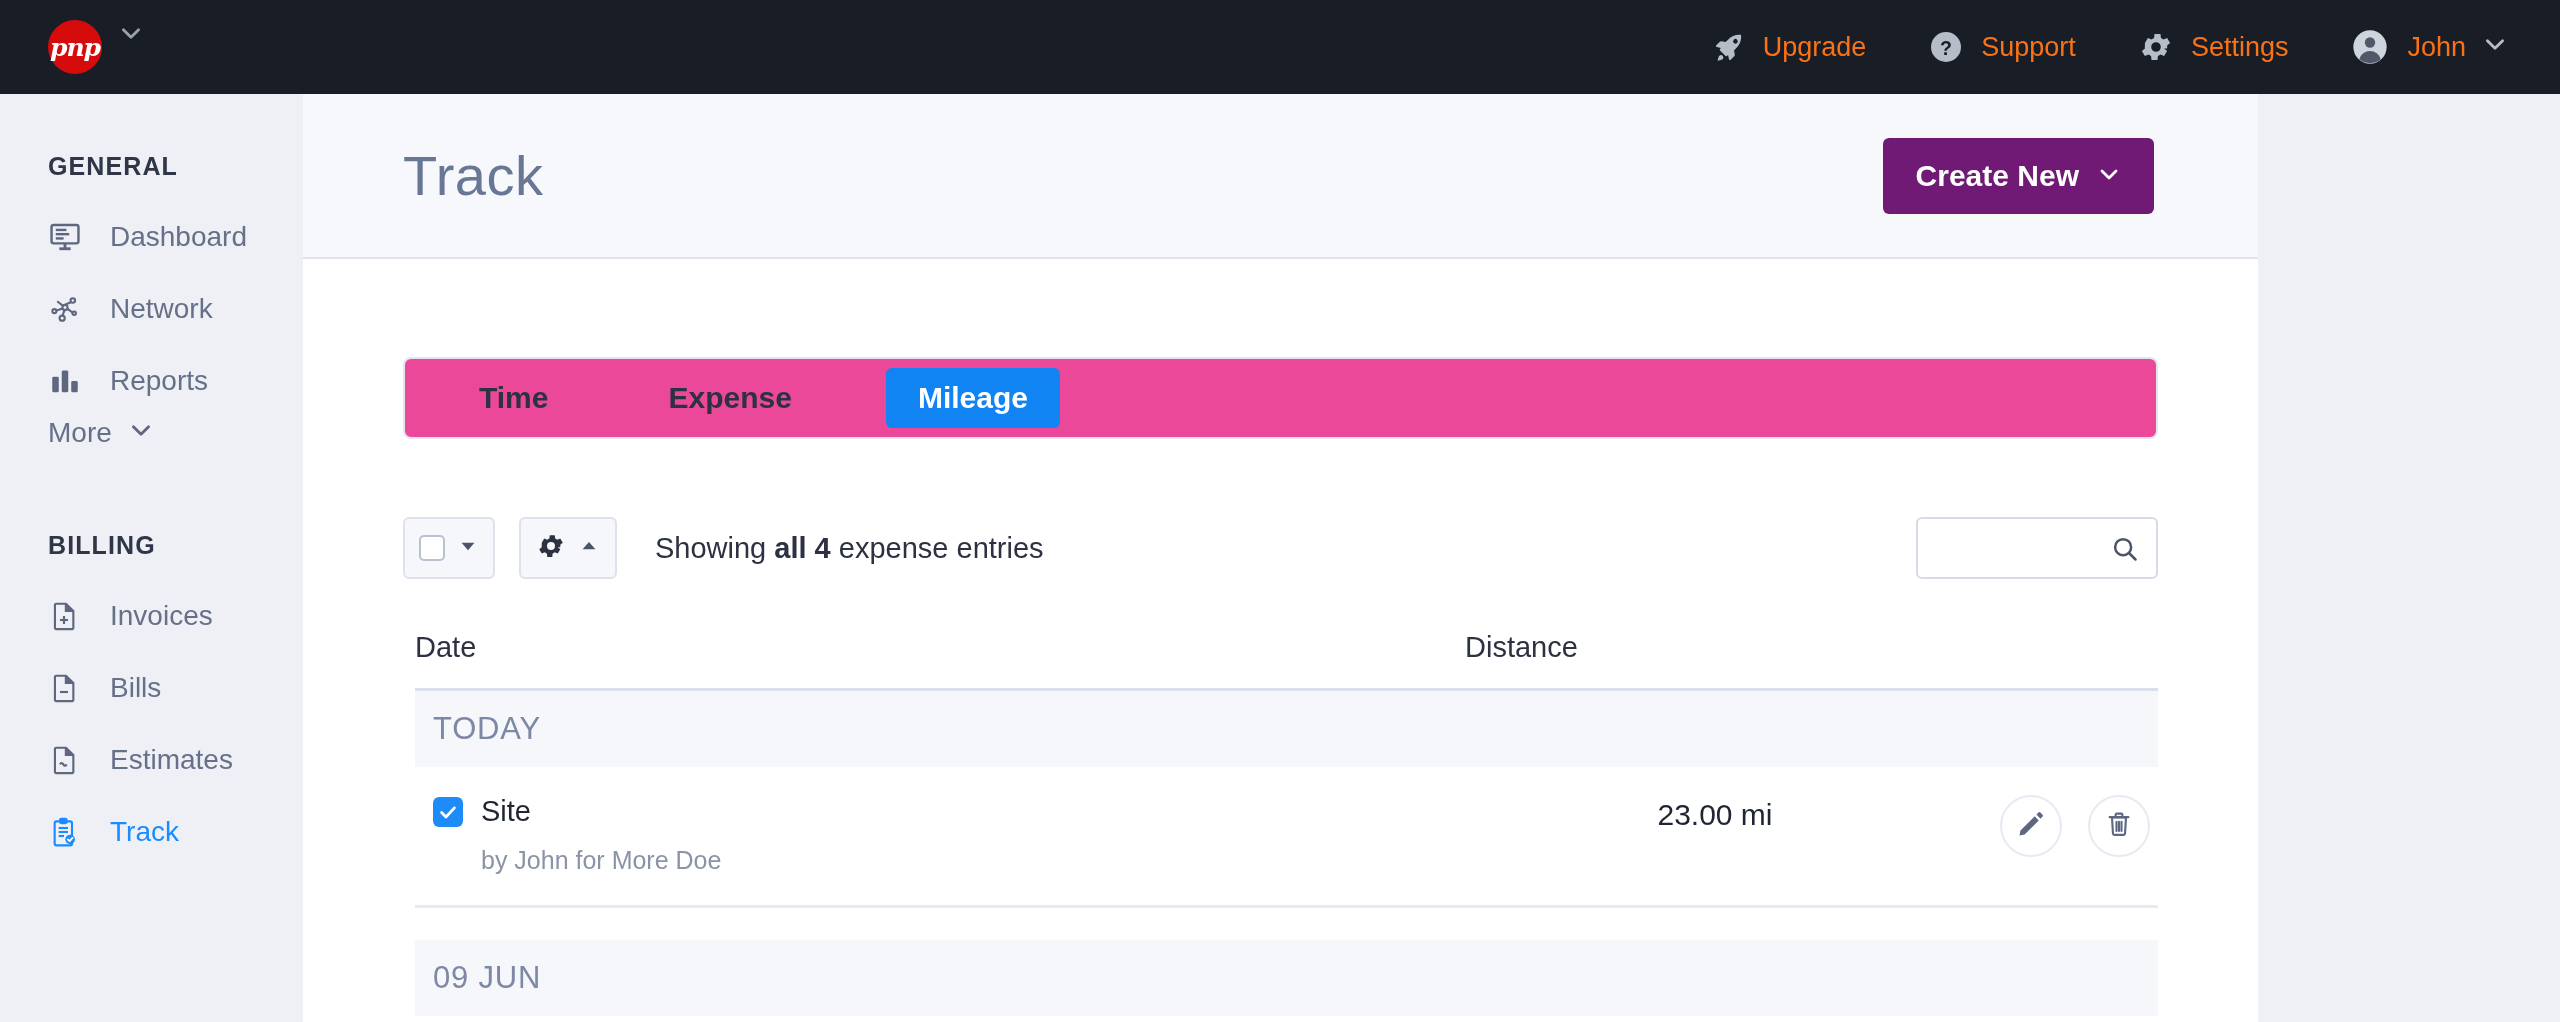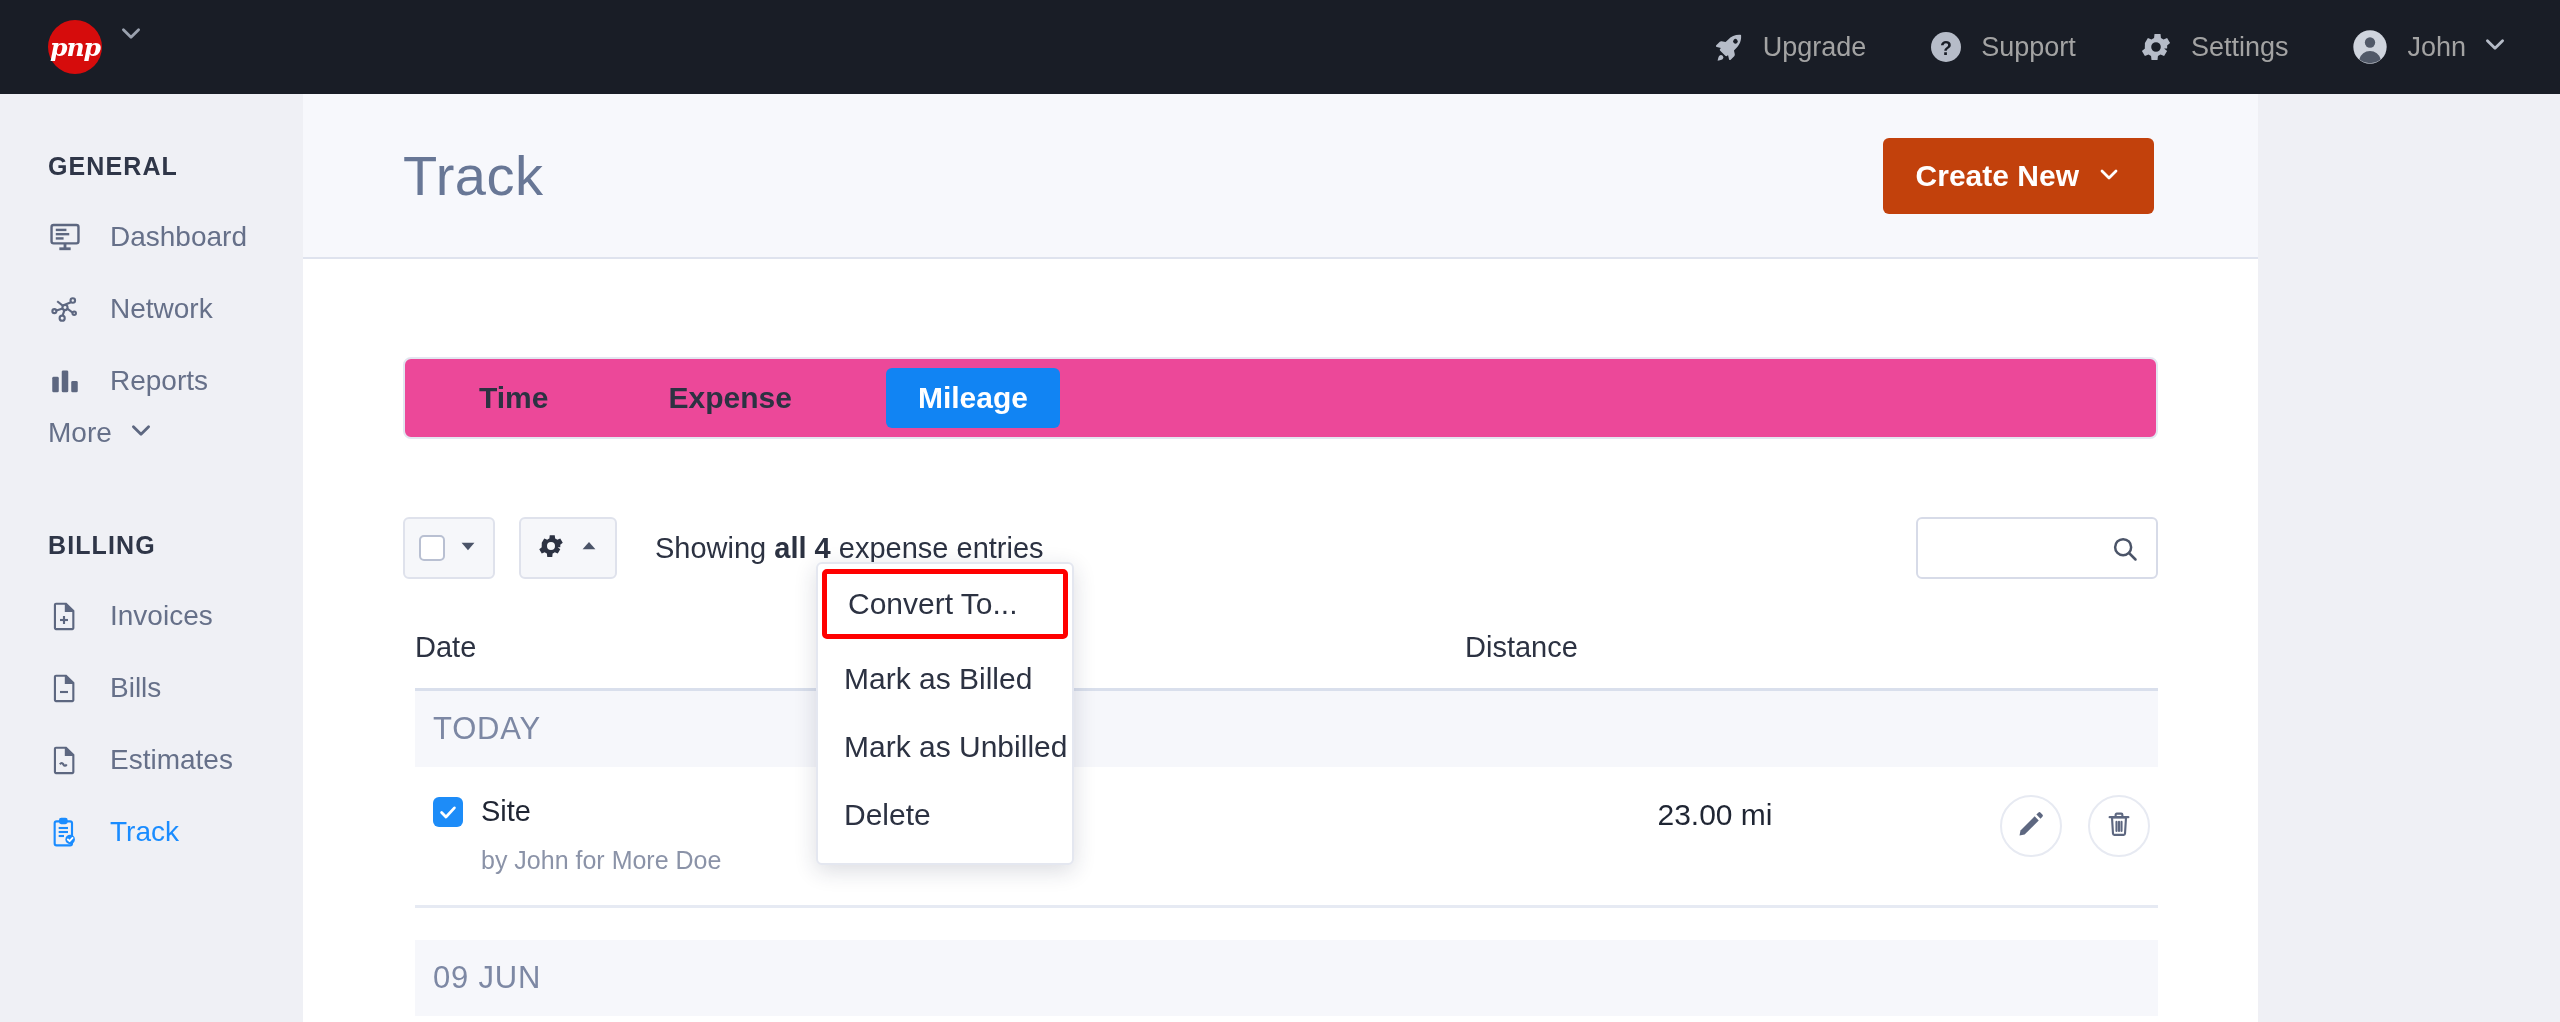--- a/index.html
+++ b/index.html
@@ -25,21 +25,21 @@
     background: #d60c0c;
     display: flex; align-items: center; justify-content: center;
     color: #fff; font-family: "DejaVu Serif", serif;
     font-style: italic; font-weight: 700; font-size: 25px;
     letter-spacing: -1px; line-height: 1;
   }
   .brand .caret { margin-left: 16px; }
   .topnav { margin-left: auto; display: flex; align-items: center; margin-right: 52px; }
   .topnav-item {
     display: flex; align-items: center;
-    color: #a3a3a3; font-size: 27px;
+    color: #f97316; font-size: 27px;
     margin-left: 62px; cursor: pointer; white-space: nowrap; text-align: center;
   }
   .topnav-item .ico { margin-right: 17px; display: flex; align-items: center; }
   .topnav-item .caret { margin-left: 16px; }
 
   
   .sidebar {
     position: absolute; top: 94px; left: 8px;
     width: 301px; height: 928px;
     background: #eff0f5;
@@ -70,21 +70,21 @@
   }
   .page-head {
     height: 165px; background: #f7f8fc;
     border-bottom: 2px solid #dfe3ee;
     display: flex; align-items: center;
     padding: 0 104px 0 100px;
   }
   .page-title { font-size: 56px; color: #687796; font-weight: 400; letter-spacing: .5px; }
   .create-btn {
     margin-left: auto;
-    background: #c2410c; color: #fff;
+    background: #701a75; color: #fff;
     border: none; border-radius: 6px;
     font-family: "Liberation Sans", sans-serif;
     font-size: 30px; font-weight: 700;
     padding: 21px 33px; cursor: pointer;
     display: flex; align-items: center;
   }
   .create-btn .caret { margin-left: 18px; }
 
   .body { padding: 98px 100px 0 100px; position: relative; }
 
@@ -462,21 +462,15 @@
                 </svg>
             </span>
           </span>
         </div>
       </div>
 
       <div class="group-row" style="margin-top:32px">09 JUN</div>
 
     </div>
 
-    <div class="menu">
-      <div class="menu-item highlight">Convert To...</div>
-      <div class="menu-item">Mark as Billed</div>
-      <div class="menu-item">Mark as Unbilled</div>
-      <div class="menu-item">Delete</div>
-    </div>
 
   </div>
 </div>
 
 </body></html>

